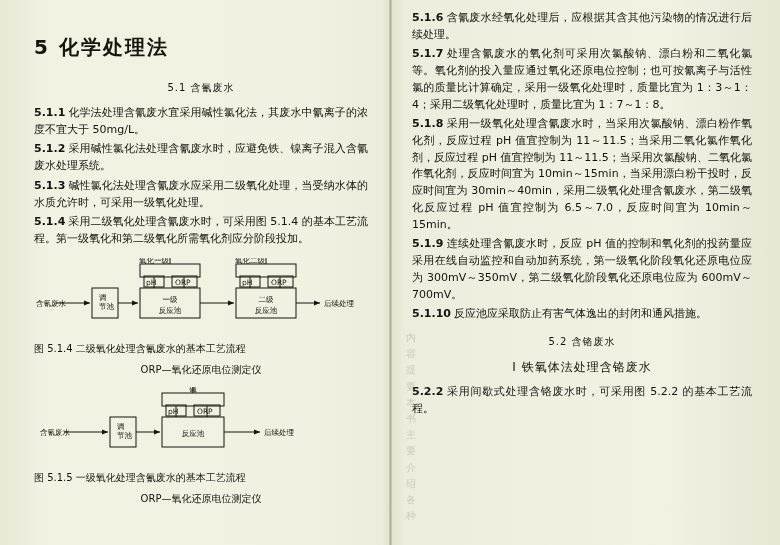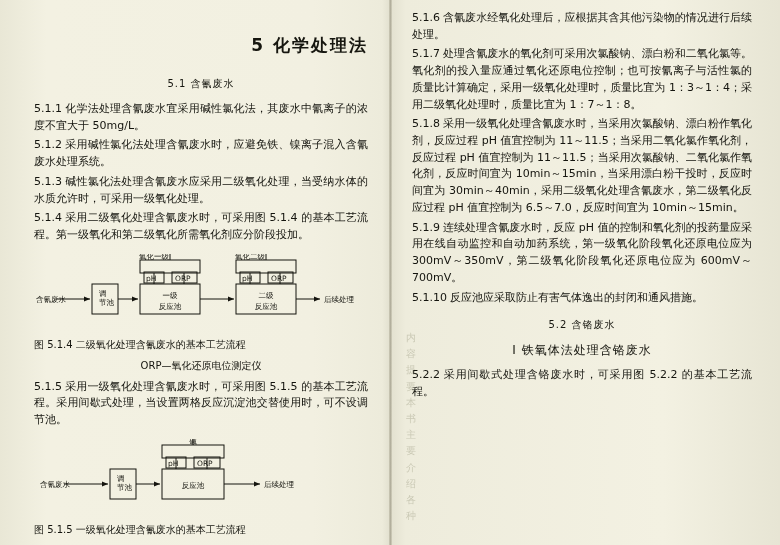--- a/index.html
+++ b/index.html
@@ -37,23 +37,23 @@
   }
   .gutter {
     position: absolute;
     left: 389px;
     top: 0;
     width: 3px;
     height: 545px;
     background: linear-gradient(90deg, rgba(150,145,120,0.28), rgba(120,115,95,0.45), rgba(150,145,120,0.22));
   }
   .chapter-title {
-    font-size: 17px;
+    font-size: 20px;
     font-weight: bold;
-    text-align: right;
+    text-align: left;
     letter-spacing: 2px;
     margin: 8px 0 20px 0;
     color: #16160f;
   }
   .sec-head {
     font-size: 10px;
     font-weight: normal;
     text-align: center;
     margin: 12px 0 10px 0;
     letter-spacing: 1px;
@@ -69,21 +69,21 @@
   }
   p.para {
     font-size: 11px;
     line-height: 1.52;
     margin: 0 0 3px 0;
     text-align: justify;
     color: #14140e;
     text-indent: 0;
   }
   p.para .num {
-    font-weight: normal;
+    font-weight: bold;
     margin-right: 3px;
   }
   .fig-caption {
     font-size: 10px;
     margin: 5px 0 0 0;
     color: #14140e;
     line-height: 1.5;
   }
   .fig-sub {
     font-size: 10px;
@@ -189,23 +189,20 @@
           <text x="235" y="27">ORP</text>
           <text x="230" y="44" text-anchor="middle">二级</text>
           <text x="230" y="55" text-anchor="middle">反应池</text>
           <text x="288" y="48">后续处理</text>
         </g>
       </svg>
       <div class="fig-caption">图 5.1.4  二级氧化处理含氰废水的基本工艺流程</div>
       <div class="fig-sub">ORP—氧化还原电位测定仪</div>
     </div>
 
-    <p class="para">
-      <span class="num">5.1.5</span><span>采用一级氧化处理含氰废水时，可采用图 5.1.5 的基本工艺流程。采用间歇式处理，当设置两格反应沉淀池交替使用时，可不设调节池。</span>
-    </p>
 
     <div class="flow">
       <svg width="330" height="78" viewBox="0 0 330 78">
         <g fill="none" stroke="#14140e" stroke-width="1">
           <rect x="74" y="30" width="26" height="30"></rect>
           <rect x="126" y="30" width="62" height="30"></rect>
           <rect x="126" y="6" width="62" height="13"></rect>
           <rect x="130" y="18" width="20" height="11"></rect>
           <rect x="158" y="18" width="26" height="11"></rect>
           <line x1="28" y1="45" x2="72" y2="45"></line>

